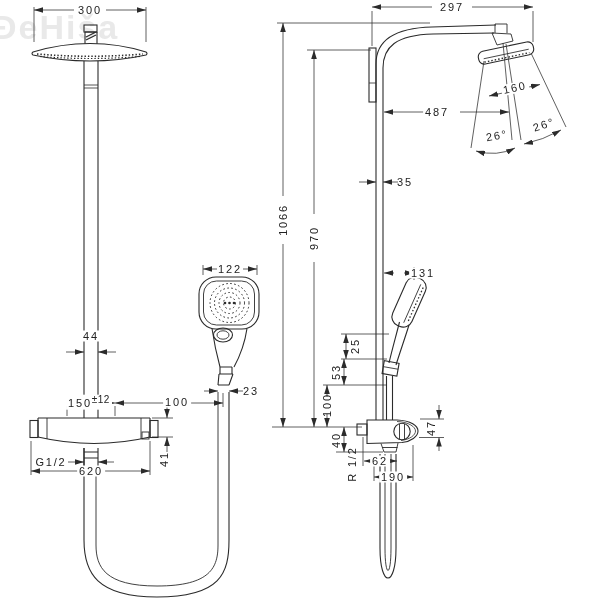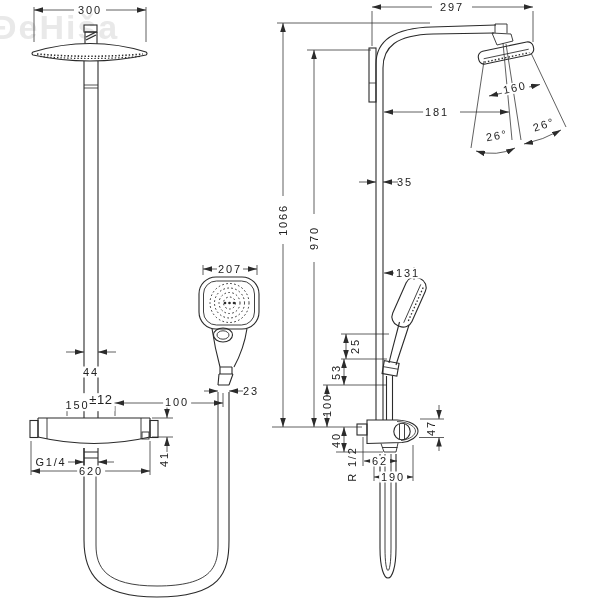--- a/index.html
+++ b/index.html
@@ -17,21 +17,21 @@
   .lbl{
     position:absolute;z-index:2;font-size:11px;color:#222;
     letter-spacing:1.8px;white-space:nowrap;line-height:1;
     transform:translate(-50%,-50%);
   }
   .bg{background:#fff;padding:0 2px;}
   .rot90{transform:translate(-50%,-50%) rotate(-90deg);}
   .rot12{transform:translate(-50%,-50%) rotate(-12deg);}
   .rot10{transform:translate(-50%,-50%) rotate(-10deg);}
   .rot18{transform:translate(-50%,-50%) rotate(-18deg);}
-  .lbl sup{font-size:13px;letter-spacing:.5px;}
+  .lbl sup{font-size:10px;letter-spacing:.5px;}
 </style>
 </head>
 <body>
 
 <div id="canvas">
 
   <div id="watermark">ĐeHiša</div>
 
   <svg id="art" width="600" height="600" viewBox="0 0 600 600">
     <defs>
@@ -255,38 +255,38 @@
         <line x1="413" y1="445" x2="413" y2="481"></line>
         <line x1="380" y1="461" x2="364" y2="461" marker-end="url(#ah)"></line>
         <line x1="380" y1="461" x2="397" y2="461" marker-end="url(#ah)"></line>
         <line x1="393" y1="477" x2="374" y2="477" marker-end="url(#ah)"></line>
         <line x1="393" y1="477" x2="413" y2="477" marker-end="url(#ah)"></line>
       </g>
     </g>
   </svg>
 
   <div class="lbl" style="left:90px;top:10px">300</div>
-  <div class="lbl bg" style="left:91px;top:372px">44</div>
-  <div class="lbl" style="left:230px;top:269px">207</div>
+  <div class="lbl bg" style="left:91px;top:336px">44</div>
+  <div class="lbl" style="left:230px;top:269px">122</div>
   <div class="lbl" style="left:251px;top:391px">23</div>
   <div class="lbl bg" style="left:89px;top:402px"><span>150</span><sup>±12</sup></div>
   <div class="lbl bg" style="left:177px;top:402px">100</div>
-  <div class="lbl" style="left:51px;top:462px">G1/4</div>
+  <div class="lbl" style="left:51px;top:462px">G1/2</div>
   <div class="lbl bg" style="left:91px;top:471px">620</div>
   <div class="lbl rot90" style="left:164px;top:459px">41</div>
 
   <div class="lbl bg" style="left:452px;top:7px">297</div>
   <div class="lbl bg rot12" style="left:515px;top:88px">160</div>
-  <div class="lbl bg" style="left:437px;top:112px">181</div>
+  <div class="lbl bg" style="left:437px;top:112px">487</div>
   <div class="lbl rot10" style="left:497px;top:136px">26°</div>
   <div class="lbl rot18" style="left:544px;top:125px">26°</div>
   <div class="lbl" style="left:405px;top:182px">35</div>
   <div class="lbl rot90" style="left:283px;top:220px">1066</div>
   <div class="lbl rot90" style="left:314px;top:238px">970</div>
-  <div class="lbl bg" style="left:408px;top:273px">131</div>
+  <div class="lbl bg" style="left:423px;top:273px">131</div>
   <div class="lbl rot90" style="left:355px;top:346px">25</div>
   <div class="lbl rot90" style="left:336px;top:372px">53</div>
   <div class="lbl rot90" style="left:327px;top:405px">100</div>
   <div class="lbl rot90" style="left:336px;top:440px">40</div>
   <div class="lbl rot90" style="left:431px;top:428px">47</div>
   <div class="lbl rot90" style="left:352px;top:464px">R 1/2</div>
   <div class="lbl bg" style="left:380px;top:461px">62</div>
   <div class="lbl bg" style="left:393px;top:477px">190</div>
 
 </div>

